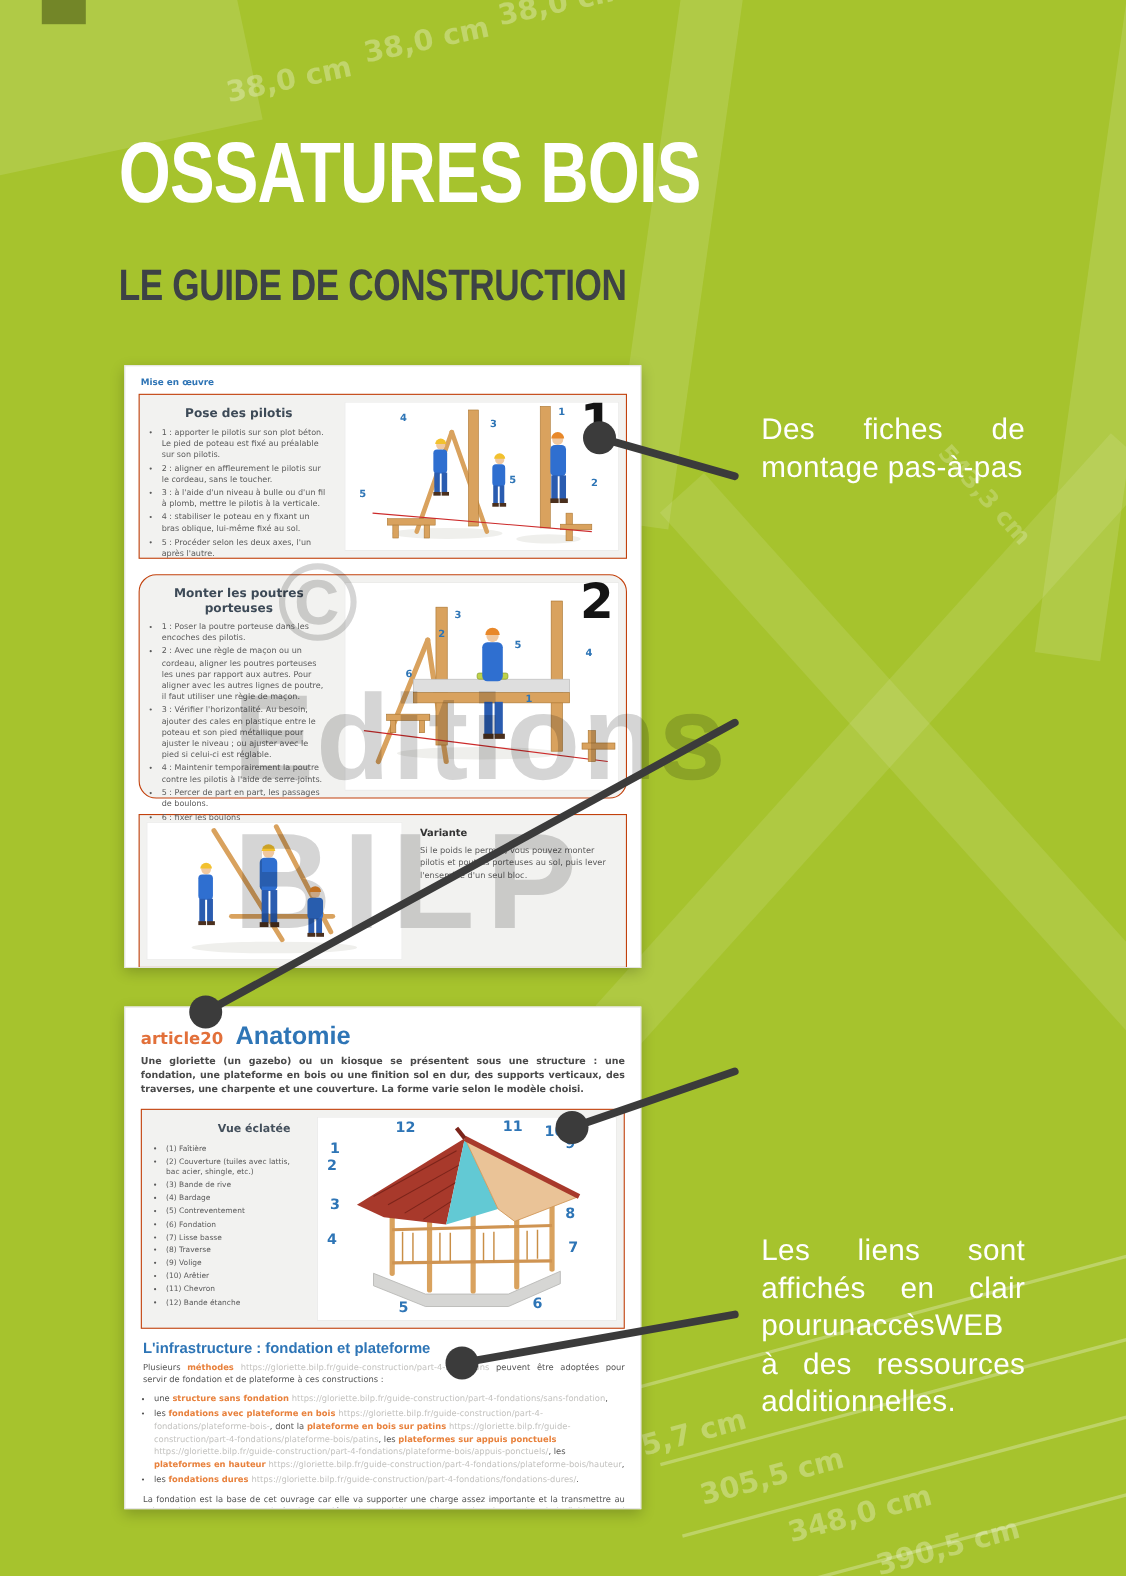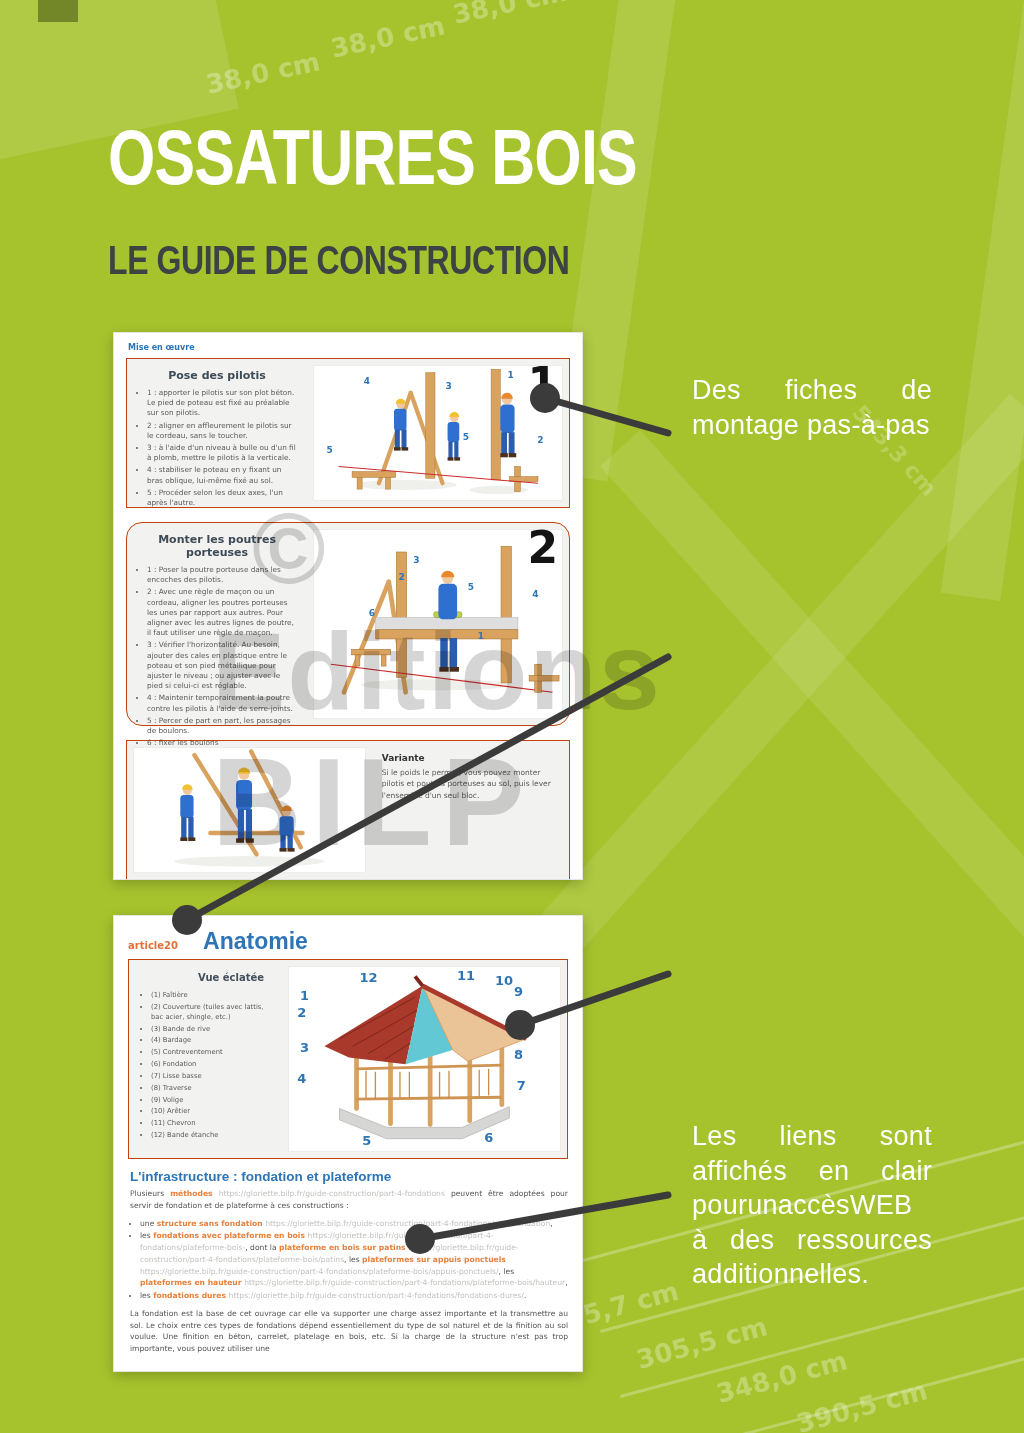--- a/index.html
+++ b/index.html
@@ -60,21 +60,21 @@
   .panel ul li{margin-bottom:2px;}
   .p3 p{font-size:7.5px;line-height:1.5;color:#5a5a5a;margin:0;}
   .bignum{position:absolute;right:4px;top:-4px;font-size:44px;font-weight:800;color:#141414;
     font-family:"DejaVu Sans",sans-serif;line-height:1;}
   .illus svg{width:100%;height:100%;display:block;}
   .callout-num{position:absolute;color:#2e75b6;font-weight:bold;font-size:9px;line-height:1;}
   .gz .callout-num{font-size:13px;}
 
   
   .art-head{margin:2px 0 4px 0;}
-  .art-tag{color:#e2703a;font-size:10px;font-weight:bold;margin-right:20px;}
+  .art-tag{color:#e2703a;font-size:15px;font-weight:bold;margin-right:6px;}
   .art-h{color:#2e75b6;font-size:23px;font-weight:bold;font-family:"Liberation Sans",sans-serif;}
   .intro{font-size:8.6px;font-weight:bold;color:#4a4a4a;line-height:1.5;text-align:justify;margin:4px 0 10px 0;}
   .exploded{height:200px;margin-bottom:10px;}
   .exploded .txt{width:36%;}
   .ve-title{font-size:10px;font-weight:bold;color:#44505c;text-align:right;padding:4px 8px 8px 0;}
   .exploded ul{margin:0;padding-left:12px;font-size:6.8px;line-height:1.45;color:#5a5a5a;}
   .exploded .illus{width:64%;position:relative;background:#ffffff;margin:6px;border:1px solid #ececea;}
   .infra-h{color:#2e75b6;font-size:13.5px;margin:8px 0 4px 2px;font-family:"Liberation Sans",sans-serif;}
   .seg{font-size:7.6px;line-height:1.55;color:#555;text-align:justify;margin:0 0 6px 2px;}
   .seglist{margin:0 0 6px 0;padding-left:12px;font-size:7.6px;line-height:1.55;color:#555;}
@@ -291,20 +291,21 @@
         <p>Si le poids le permet, vous pouvez monter pilotis et poutres porteuses au sol, puis lever l'ensemble d'un seul bloc.</p>
       </div>
     </section>
   </div>
 
   <div class="doc doc2">
     <div class="art-head">
       <span class="art-tag">article20</span>
       <span class="art-h">Anatomie</span>
     </div>
+    <p class="intro">Une gloriette (un gazebo) ou un kiosque se présentent sous une structure : une fondation, une plateforme en bois ou une finition sol en dur, des supports verticaux, des traverses, une charpente et une couverture. La forme varie selon le modèle choisi.</p>
 
     <section class="panel exploded">
       <div class="txt">
         <div class="ve-title">Vue éclatée</div>
         <ul>
             <li>(1) Faîtière</li>
             <li>(2) Couverture (tuiles avec lattis, bac acier, shingle, etc.)</li>
             <li>(3) Bande de rive</li>
             <li>(4) Bardage</li>
             <li>(5) Contreventement</li>

